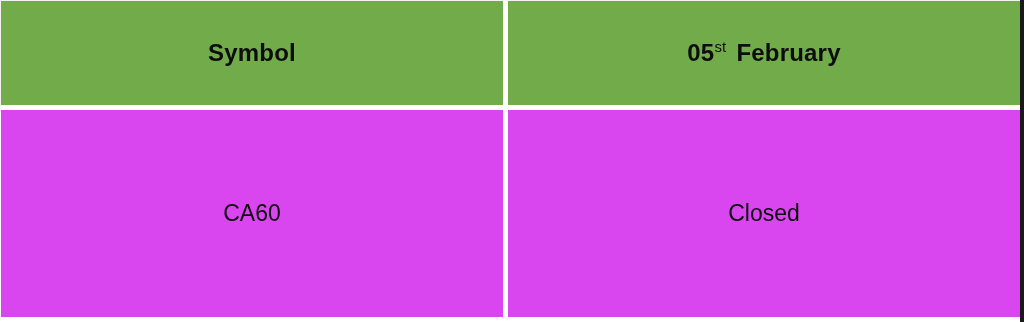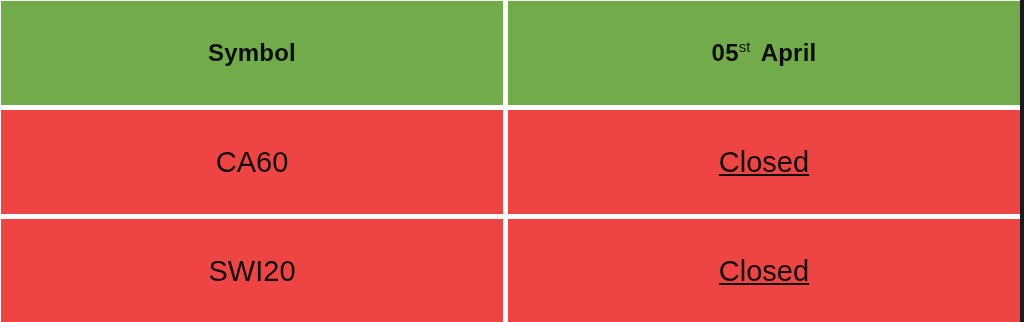--- a/index.html
+++ b/index.html
@@ -73,32 +73,31 @@
   .header-row th:first-child {
     border-left: 1px solid #f2f2f2;
   }
   .header-row th:last-child {
     border-right: 0;
   }
 
   
   .data-row td {
     height: 104px;
-    background-color: #ef4444;
-    font-size: 29px;
+    background-color: #d946ef;
+    font-size: 23px;
     font-weight: normal;
     border-right: 5px solid #ffffff;
     border-bottom: 5px solid #ffffff;
   }
   .data-row td:first-child {
     border-left: 1px solid #f7f9f5;
   }
   .data-row td:last-child {
     border-right: 0;
-    text-decoration: underline;
   }
   .data-row.last-row td {
     border-bottom: 0;
   }
 
   .cell-text {
     display: block;
     line-height: 1;
   }
 
@@ -124,41 +123,33 @@
       <col class="col-symbol">
       <col class="col-date">
     </colgroup>
 
     <thead>
       <tr class="header-row">
         <th>
           <span class="cell-text">Symbol</span>
         </th>
         <th>
-          <span class="cell-text"><span>05</span><sup class="ordinal-suffix">st</sup><span class="date-gap"></span><span>April</span></span>
+          <span class="cell-text"><span>05</span><sup class="ordinal-suffix">st</sup><span class="date-gap"></span><span>February</span></span>
         </th>
       </tr>
     </thead>
 
     <tbody>
       <tr class="data-row">
         <td>
           <span class="cell-text">CA60</span>
         </td>
         <td>
           <span class="cell-text">Closed</span>
         </td>
       </tr>
 
-      <tr class="data-row last-row">
-        <td>
-          <span class="cell-text">SWI20</span>
-        </td>
-        <td>
-          <span class="cell-text">Closed</span>
-        </td>
-      </tr>
     </tbody>
   </table>
 
   <div id="right-edge-rule"></div>
 
 </div>
 
 </body></html>

